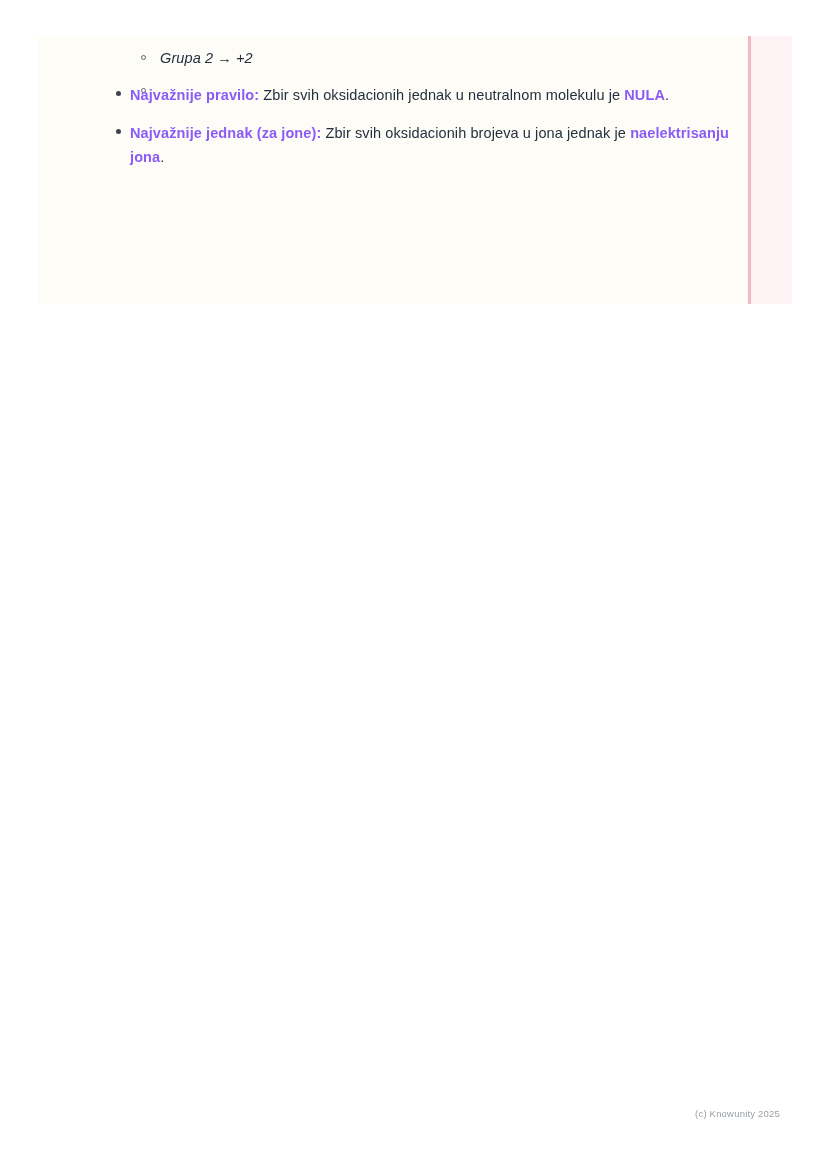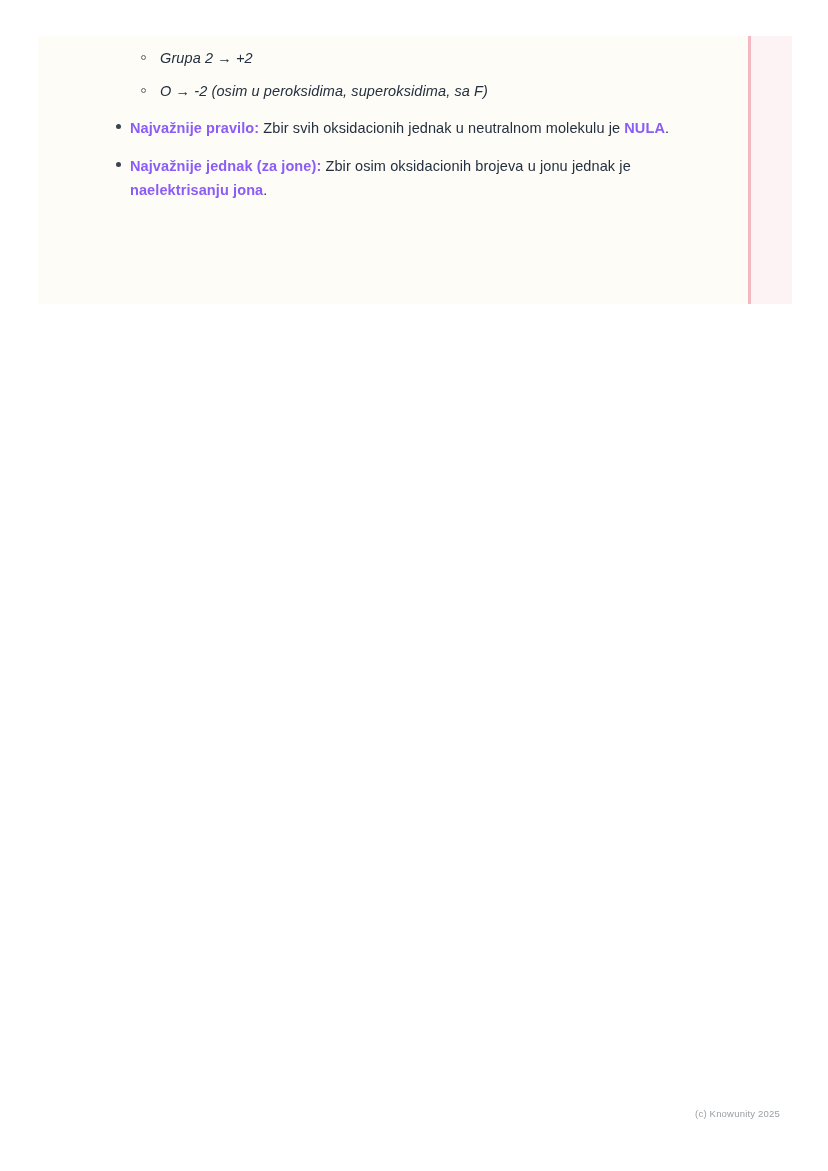--- a/index.html
+++ b/index.html
@@ -139,33 +139,32 @@
       <ul class="level-1">
 
         <li class="sub-item">
           <span class="marker-hollow"></span>
           <span>Grupa 2 → +2</span>
         </li>
 
 
         <li class="sub-item">
           <span class="marker-hollow"></span>
-          <span>O → -2 (osim u peroksidima, superoksidima, sa F)</span>
         </li>
 
         <div class="spacer-first-main"></div>
 
         <li class="main-item">
           <span class="marker-dot"></span>
           <strong>Najvažnije pravilo:</strong><span> Zbir svih oksidacionih jednak u neutralnom molekulu je </span><strong>NULA</strong><span>.</span>
         </li>
 
         <li class="main-item">
           <span class="marker-dot"></span>
-          <strong>Najvažnije jednak (za jone):</strong><span> Zbir osim oksidacionih brojeva u jonu jednak je </span><strong>naelektrisanju jona</strong><span>.</span>
+          <strong>Najvažnije jednak (za jone):</strong><span> Zbir svih oksidacionih brojeva u jona jednak je </span><strong>naelektrisanju jona</strong><span>.</span>
         </li>
 
       </ul>
     </div>
   </div>
 
   <div class="footer-credit">(c) Knowunity 2025</div>
 
 </div>
 

